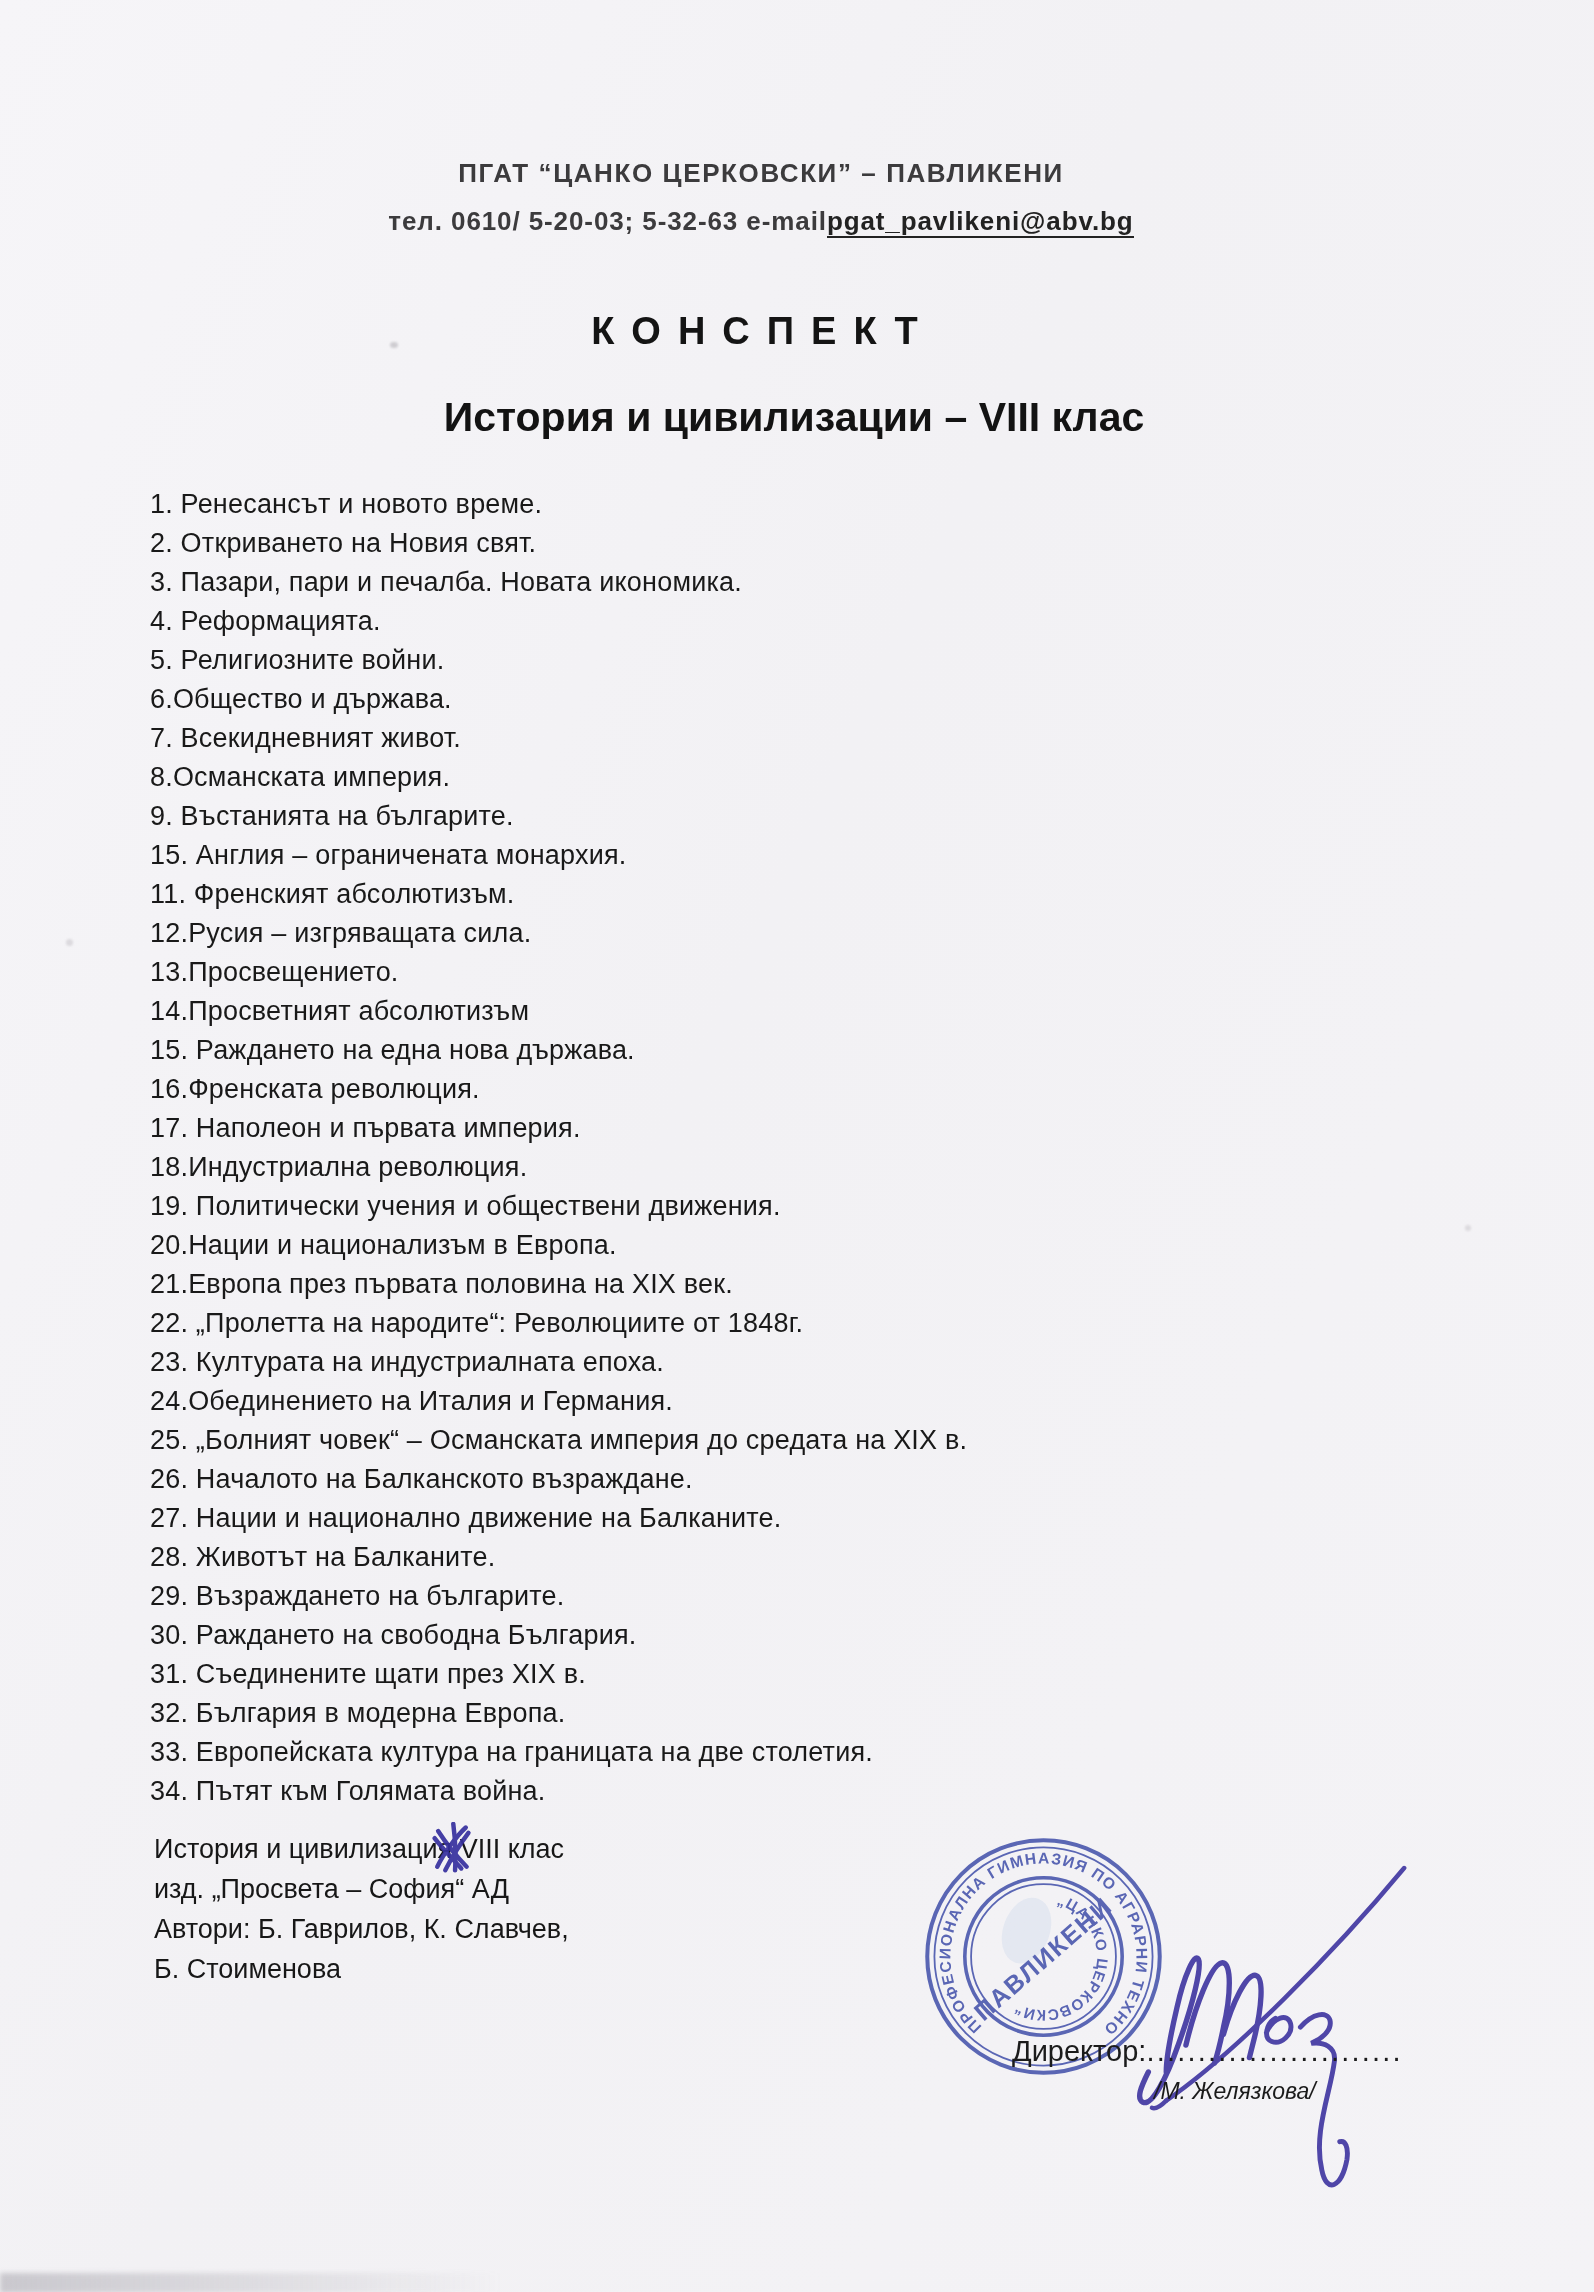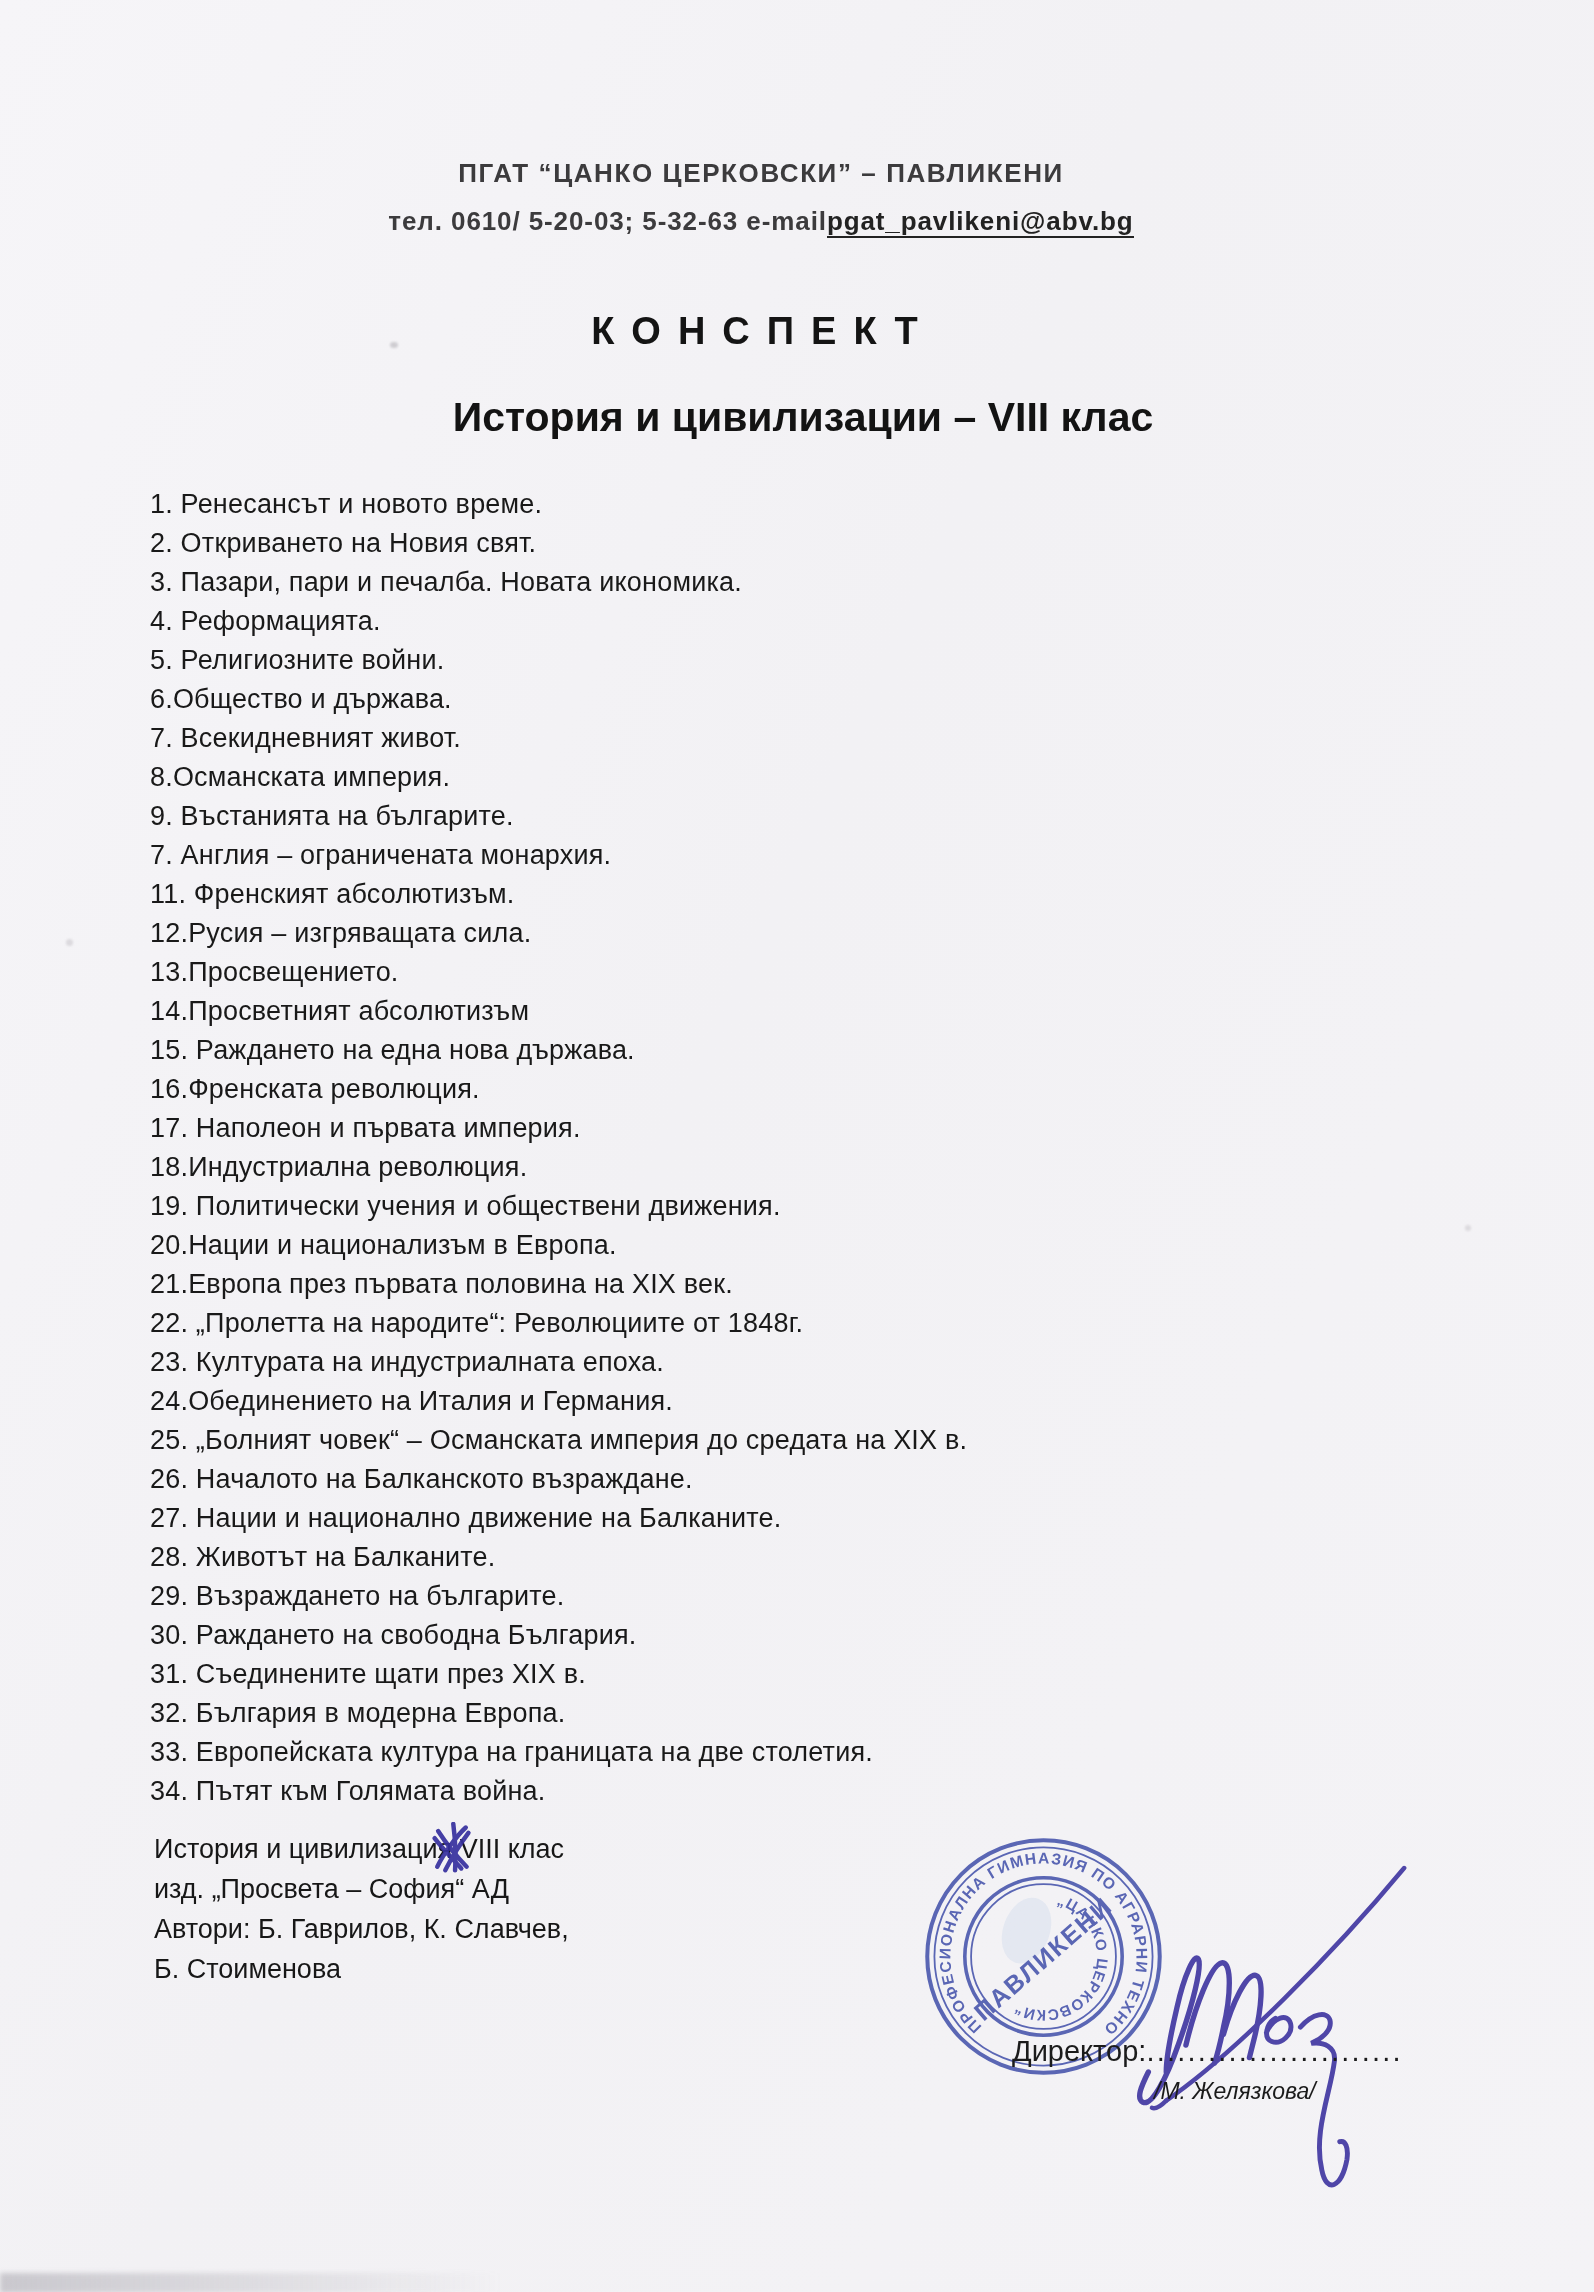--- a/index.html
+++ b/index.html
@@ -11,21 +11,21 @@
   }
   .abs{position:absolute;}
   
   .header{top:158px;left:0;width:1522px;text-align:center;font-weight:700;color:#3c3b3d;}
   .school-name{font-size:26px;letter-spacing:1.6px;line-height:30px;}
   .contact-line{margin-top:18px;font-size:26px;letter-spacing:0.9px;line-height:30px;}
   .email{color:#222;border-bottom:2.7px solid #222;padding-bottom:0;}
   
   .title{top:310px;left:0;width:1514px;text-align:center;font-size:38px;font-weight:700;
          letter-spacing:17px;padding-left:12px;box-sizing:border-box;color:#141414;}
-  .subtitle{top:394px;left:16px;width:1574px;text-align:center;font-size:41px;font-weight:700;color:#131313;}
+  .subtitle{top:394px;left:7px;width:1574px;text-align:center;font-size:41px;font-weight:700;color:#131313;}
   
   .list{top:485px;left:142px;font-size:27px;line-height:39px;color:#191919;letter-spacing:0.2px;margin-left:8px;}
   .list .item{white-space:pre;}
   
   .textbook{top:1829px;left:154px;font-size:27px;line-height:40px;color:#171717;}
   .struck{position:relative;display:inline-block;}
   .struck svg{position:absolute;left:-6.3px;top:-7.2px;pointer-events:none;}
   
   .signoff-label{top:2035px;left:1012px;font-size:29px;color:#1b1b1b;white-space:nowrap;}
   .signoff-dots{letter-spacing:2.2px;}
@@ -60,21 +60,21 @@
   <div class="abs list">
       <div class="item">1. Ренесансът и новото време.</div>
       <div class="item">2. Откриването на Новия свят.</div>
       <div class="item">3. Пазари, пари и печалба. Новата икономика.</div>
       <div class="item">4. Реформацията.</div>
       <div class="item">5. Религиозните войни.</div>
       <div class="item">6.Общество и държава.</div>
       <div class="item">7. Всекидневният живот.</div>
       <div class="item">8.Османската империя.</div>
       <div class="item">9. Въстанията на българите.</div>
-      <div class="item">7. Англия – ограничената монархия.</div>
+      <div class="item">15. Англия – ограничената монархия.</div>
       <div class="item">11. Френският абсолютизъм.</div>
       <div class="item">12.Русия – изгряващата сила.</div>
       <div class="item">13.Просвещението.</div>
       <div class="item">14.Просветният абсолютизъм</div>
       <div class="item">15. Раждането на една нова държава.</div>
       <div class="item">16.Френската революция.</div>
       <div class="item">17. Наполеон и първата империя.</div>
       <div class="item">18.Индустриална революция.</div>
       <div class="item">19. Политически учения и обществени движения.</div>
       <div class="item">20.Нации и национализъм в Европа.</div>

